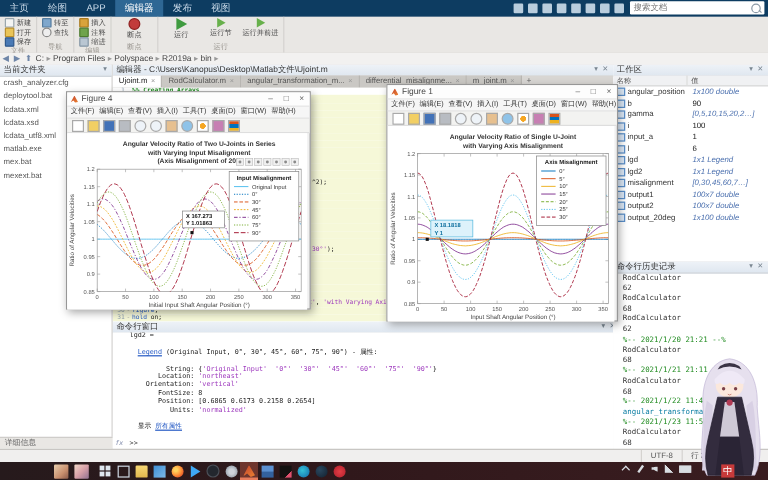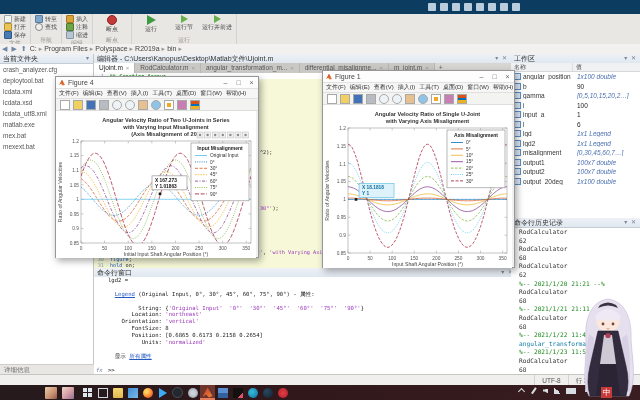--- a/index.html
+++ b/index.html
@@ -142,30 +142,42 @@
   #ime{position:absolute;right:28px;top:387px;width:11px;height:11px;background:#c73a3a;color:#fff;font-size:8px;line-height:11px;text-align:center;z-index:45;}
   
   #mascot{left:576px;top:292px;width:64px;height:108px;z-index:40;}
 </style>
 </head>
 <body>
 
 <div id="screen">
 
   <div id="tabsbar" class="abs">
+    <div id="rtabs" style="display: flex;">
+        <div class="rtab">主页</div>
+        <div class="rtab">绘图</div>
+        <div class="rtab">APP</div>
+        <div class="rtab active">编辑器</div>
+        <div class="rtab">发布</div>
+        <div class="rtab">视图</div>
+      </div>
     <div id="quick">
         <span class="qico"></span>
         <span class="qico"></span>
         <span class="qico"></span>
         <span class="qico"></span>
         <span class="qico"></span>
         <span class="qico"></span>
         <span class="qico"></span>
         <span class="qico"></span>
       </div>
+    <div id="searchbox">
+      <input placeholder="搜索文档" style="">
+      <span class="mag"></span>
+    </div>
   </div>
 
   <div id="ribbon" class="abs">
       <div class="rgroup">
         <div class="rgitems">
           <div class="rgcol">
             <div class="rgrow">
               <div class="mini i-new"></div>
               <div class="lbl">新建</div>
             </div>

